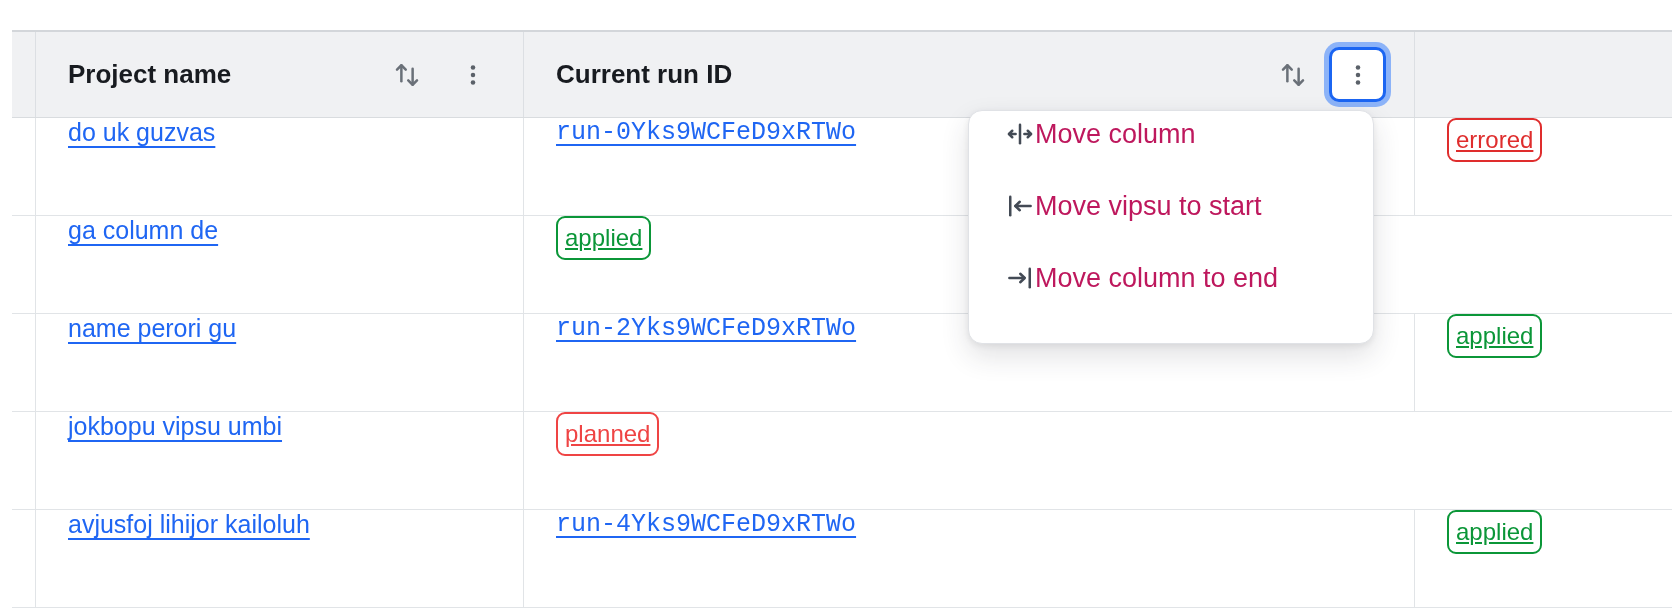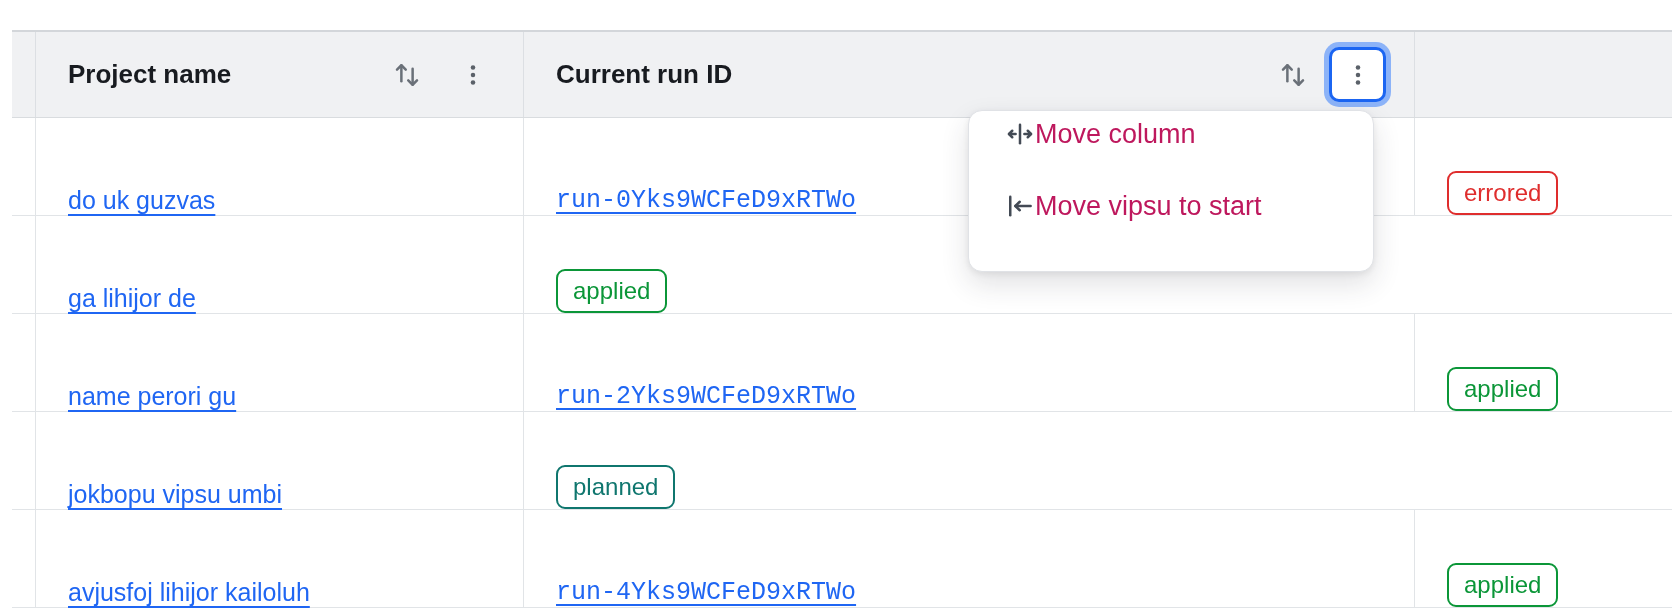--- a/index.html
+++ b/index.html
@@ -52,41 +52,42 @@
     border: 3px solid #1b65f2;
     border-radius: 10px;
     box-shadow: 0 0 0 5px #8cb3f8;
     display: flex; align-items: center; justify-content: center;
     cursor: pointer;
   }
 
   
   .row { display: flex; height: 98px; border-bottom: 1px solid var(--border); background: #fff; }
   .td {
-    display: flex; align-items: flex-end;
+    display: flex; align-items: flex-start;
     padding: 0 28px 0 32px;
     border-right: 1px solid var(--border);
     font-size: 25px;
   }
   .td.gutter { width: 24px; padding: 0; }
   .td.project { width: 488px; }
   .td.runid   { width: 891px; font-family: Liberation Mono, monospace; }
   .td.status  { flex: 1; border-right: none; }
 
   a.cell-link {
     color: var(--link); text-decoration: underline;
     text-underline-offset: 5px; text-decoration-thickness: 2px;
     cursor: pointer;
   }
 
   .badge {
     display: inline-block;
     border: 2px solid currentColor; border-radius: 9px;
-    padding: 5px 15px; font-size: 24px; line-height: 1.25;
+    padding: 5px 7px; font-size: 24px; line-height: 1.25;
     background: #fff;
+    text-decoration: underline;
   }
 
   
   .menu {
     position: absolute; left: 968px; top: 110px; width: 406px;
     background: #ffffff;
     border: 1px solid #e0e2e6; border-radius: 14px;
     box-shadow: 0 12px 28px rgba(40,45,55,.14), 0 2px 6px rgba(0,0,0,.07);
     padding: 8px 0; z-index: 10;
   }
@@ -159,21 +160,21 @@
         <a class="cell-link">run-0Yks9WCFeD9xRTWo</a>
       </div>
       <div class="td status">
         <span class="badge" style="color: rgb(223, 45, 45);">errored</span>
       </div>
     </div>
 
     <div class="row">
       <div class="td gutter"></div>
       <div class="td project">
-        <a class="cell-link">ga lihijor de</a>
+        <a class="cell-link">ga column de</a>
       </div>
       <div class="td status">
         <span class="badge" style="color: rgb(11, 150, 56);">applied</span>
       </div>
     </div>
 
     <div class="row">
       <div class="td gutter"></div>
       <div class="td project">
         <a class="cell-link">name perori gu</a>
@@ -185,21 +186,21 @@
         <span class="badge" style="color: rgb(11, 150, 56);">applied</span>
       </div>
     </div>
 
     <div class="row">
       <div class="td gutter"></div>
       <div class="td project">
         <a class="cell-link">jokbopu vipsu umbi</a>
       </div>
       <div class="td status">
-        <span class="badge" style="color: #0f766e;">planned</span>
+        <span class="badge" style="color: #ef4444;">planned</span>
       </div>
     </div>
 
     <div class="row">
       <div class="td gutter"></div>
       <div class="td project">
         <a class="cell-link">avjusfoj lihijor kailoluh</a>
       </div>
       <div class="td runid">
         <a class="cell-link">run-4Yks9WCFeD9xRTWo</a>
@@ -225,15 +226,23 @@
 
     <div class="menu-item">
       <svg class="menu-icon" viewBox="0 0 24 24" fill="none" stroke="#434a55" stroke-width="2" stroke-linecap="round" stroke-linejoin="round">
           <path d="M4.2 4.6v14.8"></path>
           <path d="M20.5 12H8.6"></path>
           <path d="M11.8 8.6 8.2 12l3.6 3.4"></path>
         </svg>
       <span>Move vipsu to start</span>
     </div>
 
+    <div class="menu-item">
+      <svg class="menu-icon" viewBox="0 0 24 24" fill="none" stroke="#434a55" stroke-width="2" stroke-linecap="round" stroke-linejoin="round">
+          <path d="M19.8 4.6v14.8"></path>
+          <path d="M3.5 12h11.9"></path>
+          <path d="M12.2 8.6 15.8 12l-3.6 3.4"></path>
+        </svg>
+      <span>Move column to end</span>
+    </div>
   </div>
 
 </div>
 
 </body></html>

